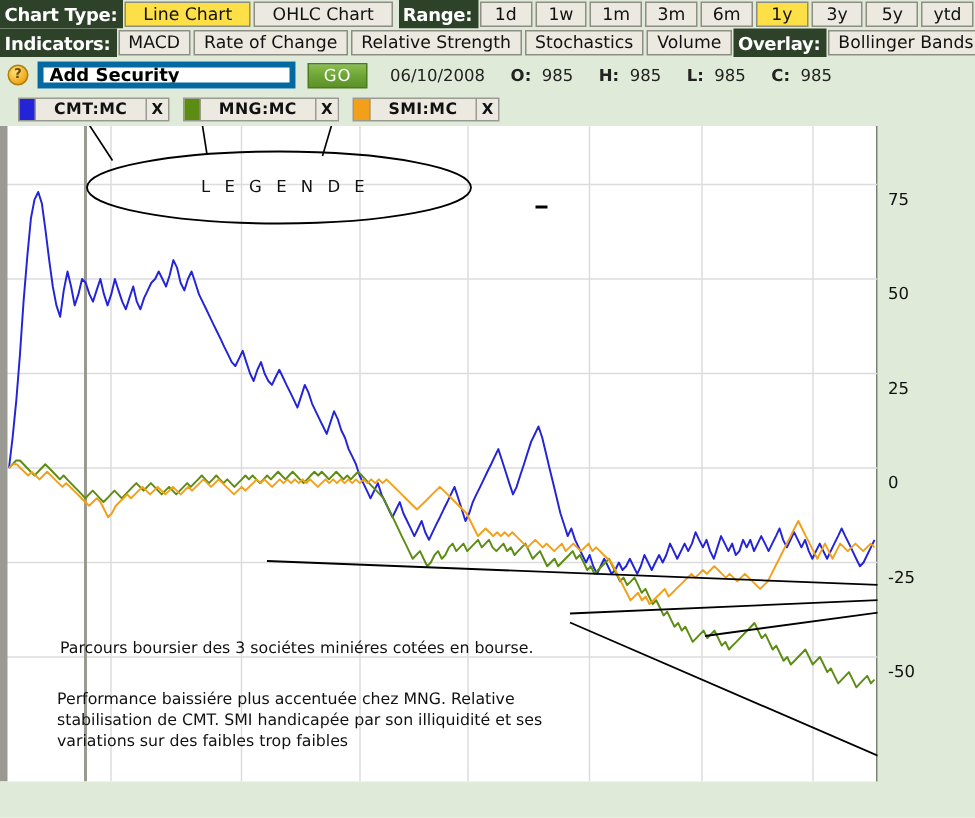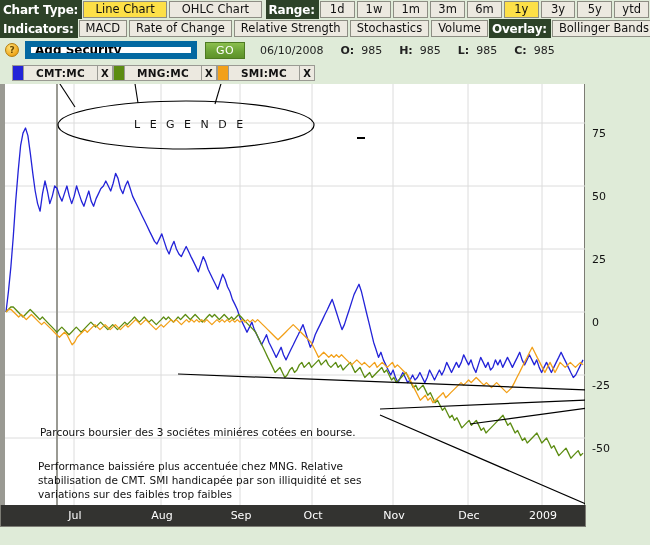--- a/index.html
+++ b/index.html
@@ -52,21 +52,21 @@
     width: 14px; height: 14px; border-radius: 50%;
     background: radial-gradient(circle at 35% 30%, #ffe27a 0%, #f0a81c 70%, #c5820d 100%);
     border: 1px solid #b37d0c;
     color: #6b4a00; font-size: 9px; font-weight: bold;
     display: flex; align-items: center; justify-content: center;
     margin-left: 5px; margin-right: 6px;
     flex: 0 0 auto;
   }
   #add-security-input {
     width: 172px; height: 18px;
-    background: #ffffff; border: 6px solid #0369a1;
+    background: #ffffff; border: 4px solid #0369a1;
     font-size: 12px; font-weight: bold; color: #000;
     padding: 0 4px; line-height: 16px;
     font-family: "DejaVu Sans", "Liberation Sans", sans-serif;
   }
   #go-button {
     margin-left: 8px; width: 40px; height: 17px;
     background: linear-gradient(to bottom, #8bbf4e 0%, #6ca336 55%, #5d9129 100%);
     border: 1px solid #4d7a21;
     color: #ffffff; font-size: 11px; font-weight: normal;
     display: flex; align-items: center; justify-content: center;
@@ -77,21 +77,21 @@
   .q-key { font-weight: bold; margin-left: 17px; }
   .q-val { margin-left: 7px; }
 
   
   #chips-row {
     position: absolute; left: 0; top: 62px; width: 650px; height: 22px;
     display: flex; align-items: center;
   }
   .chip {
     display: flex; align-items: stretch; height: 16px;
-    margin-left: 0; border: 1px solid #9a9a93; background: #ece9e0;
+    margin-left: 9px; border: 1px solid #9a9a93; background: #ece9e0;
   }
   .chip:first-child { margin-left: 12px; }
   .chip-swatch { width: 11px; border-right: 1px solid #9a9a93; }
   .chip-label {
     font-size: 10.5px; font-weight: bold; color: #111;
     padding: 0 12px; display: flex; align-items: center;
     letter-spacing: 0.3px;
   }
   .chip-close {
     width: 15px; border-left: 1px solid #9a9a93;
@@ -248,23 +248,14 @@
 
   <div id="y-axis-labels">
       <div class="y-tick" style="top: 39px;">75</div>
       <div class="y-tick" style="top: 102px;">50</div>
       <div class="y-tick" style="top: 165px;">25</div>
       <div class="y-tick" style="top: 228px;">0</div>
       <div class="y-tick" style="top: 291px;">-25</div>
       <div class="y-tick" style="top: 354px;">-50</div>
     </div>
 
-  <div id="x-axis-band">
-      <div class="x-tick" style="left: 74px;">Jul</div>
-      <div class="x-tick" style="left: 161px;">Aug</div>
-      <div class="x-tick" style="left: 240px;">Sep</div>
-      <div class="x-tick" style="left: 312px;">Oct</div>
-      <div class="x-tick" style="left: 393px;">Nov</div>
-      <div class="x-tick" style="left: 468px;">Dec</div>
-      <div class="x-tick" style="left: 542px;">2009</div>
-    </div>
 
 </div>
 
 </body></html>

